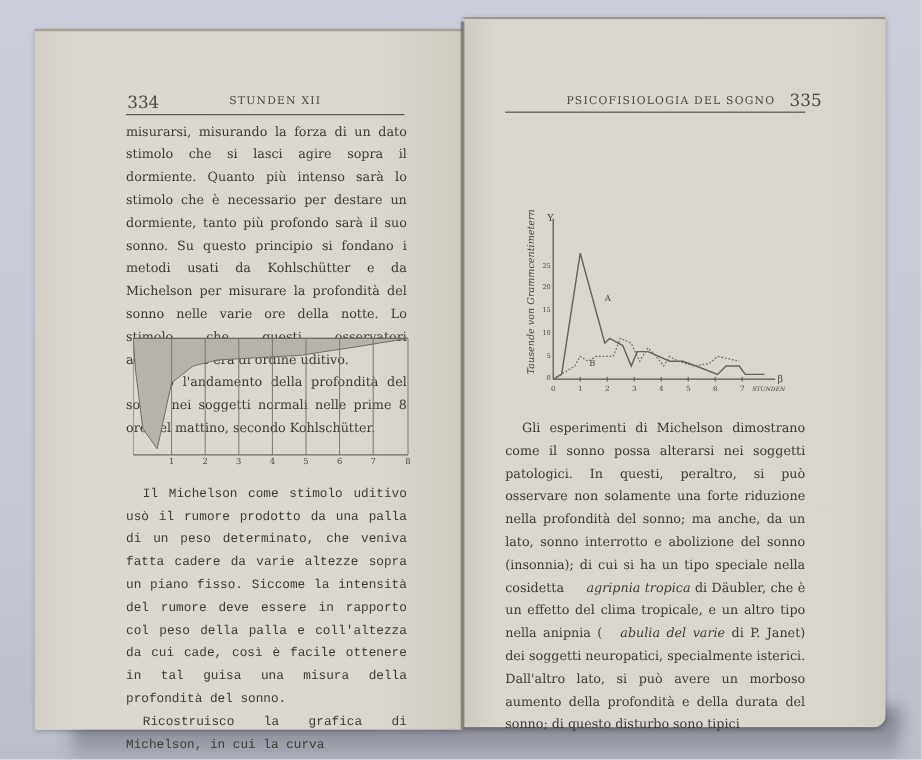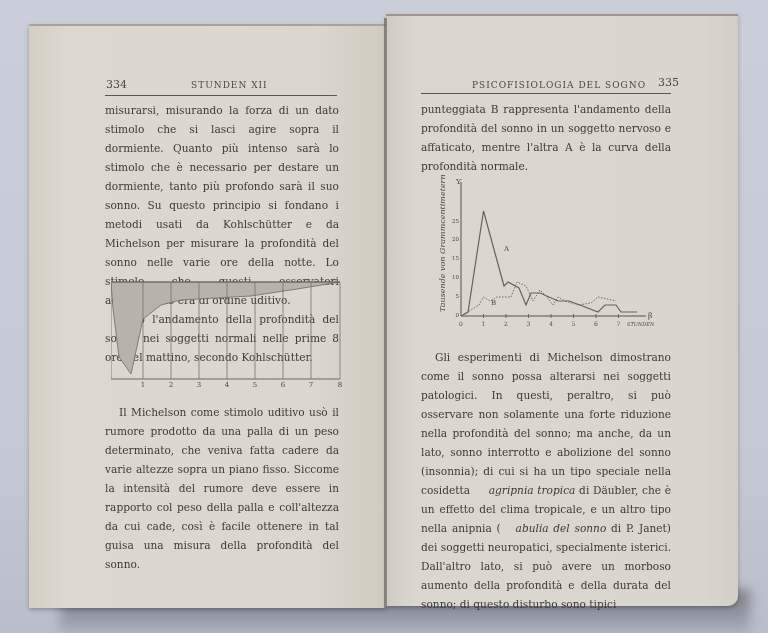--- a/index.html
+++ b/index.html
@@ -30,21 +30,21 @@
     border-top:2px solid #9e988c;
     border-radius:0 0 10px 0;
   }
   .gutter {
     position:absolute; left:384px; top:18px; width:3px; height:590px;
     background:#6e6a64; opacity:0.7;
   }
   .running-head {
     position:absolute; font-size:9px; letter-spacing:1px; color:#4a4742;
   }
-  .page-num { position:absolute; font-size:11px; color:#4a4742; }
+  .page-num { position:absolute; font-size:14px; color:#4a4742; }
   .rule { position:absolute; height:1px; background:#5a5650; }
   .text {
     position:absolute; font-size:10.6px; line-height:19px;
     text-align:justify; color:#3d3a36;
   }
   .text p { margin:0; }
   .text .indent { text-indent:14px; }
   em { font-style:italic;margin-left:15px; }
   svg text { font-family:"DejaVu Serif", serif; }
 </style>
@@ -86,33 +86,31 @@
       <text x="60" y="108">2</text>
       <text x="88" y="108">3</text>
       <text x="116" y="108">4</text>
       <text x="144" y="108">5</text>
       <text x="172" y="108">6</text>
       <text x="200" y="108">7</text>
       <text x="229" y="108">8</text>
     </g>
   </svg>
 
-  <div class="text" style="left:76px; top:377px; width:234px;">
+  <div class="text" style="left:76px; top:377px; width:234px;font-family:Liberation Mono, monospace;">
     <p class="indent">Il Michelson come stimolo uditivo usò il rumore prodotto da una palla di un peso determinato, che veniva fatta cadere da varie altezze sopra un piano fisso. Siccome la intensità del rumore deve essere in rapporto col peso della palla e coll'altezza da cui cade, così è facile ottenere in tal guisa una misura della profondità del sonno.</p>
+    <p class="indent">Ricostruisco la grafica di Michelson, in cui la curva</p>
   </div>
 </div>
 
 <div class="page right">
   <span class="running-head" style="left:86px; top:64px;">PSICOFISIOLOGIA DEL SOGNO</span>
   <span class="page-num" style="left:272px; top:60px;text-align:center;">335</span>
   <div class="rule" style="left:35px; top:77px; width:250px;"></div>
 
-  <div class="text" style="left:35px; top:84px; width:250px;">
-    <p>punteggiata B rappresenta l'andamento della profondità del sonno in un soggetto nervoso e affaticato, mentre l'altra A è la curva della profondità normale.</p>
-  </div>
 
   <svg style="position:absolute; left:48px; top:158px;" width="230" height="160" viewBox="0 0 230 160">
 
     <line x1="27" y1="8" x2="27" y2="142" stroke="#55524d" stroke-width="1"></line>
     <line x1="27" y1="142" x2="212" y2="142" stroke="#55524d" stroke-width="1"></line>
     <text x="22" y="10" font-size="8" fill="#4a4742">Y</text>
     <text x="214" y="144" font-size="8" fill="#4a4742">β</text>
 
     <text transform="translate(11,138) rotate(-90)" font-size="8" font-style="italic" fill="#4a4742">Tausende von Grammcentimetern</text>
 
@@ -150,19 +148,19 @@
 
     <polyline fill="none" stroke="#6d6963" stroke-width="1" stroke-dasharray="1.5,1.5" points="27,142 45,131 49.5,123 56,127 63,123 77,123 83,108 92,112 99,127 106,116 113,123 119,131 124,123 131,127 144,131 157,129 164,123 182,127"></polyline>
     <text x="70" y="77" font-size="7" fill="#4a4742">A</text>
     <text x="57" y="131" font-size="7" fill="#4a4742">B</text>
   </svg>
 
   <div class="text" style="left:35px; top:332px; width:250px;">
     <p class="indent">
       <span>Gli esperimenti di Michelson dimostrano come il sonno possa alterarsi nei soggetti patologici. In questi, peraltro, si può osservare non solamente una forte riduzione nella profondità del sonno; ma anche, da un lato, sonno interrotto e abolizione del sonno (insonnia); di cui si ha un tipo speciale nella cosidetta</span>
       <em>agripnia tropica</em>
-      <span>di Däubler, che è un effetto del clima tropicale, e un altro tipo nella anipnia (</span><em>abulia del sonno</em>
+      <span>di Däubler, che è un effetto del clima tropicale, e un altro tipo nella anipnia (</span><em>abulia del varie</em>
       <span>di P. Janet) dei soggetti neuropatici, specialmente isterici. Dall'altro lato, si può avere un morboso aumento della profondità e della durata del sonno; di questo disturbo sono tipici</span>
     </p>
   </div>
 </div>
 
 <div class="gutter"></div>
 
 </body></html>

